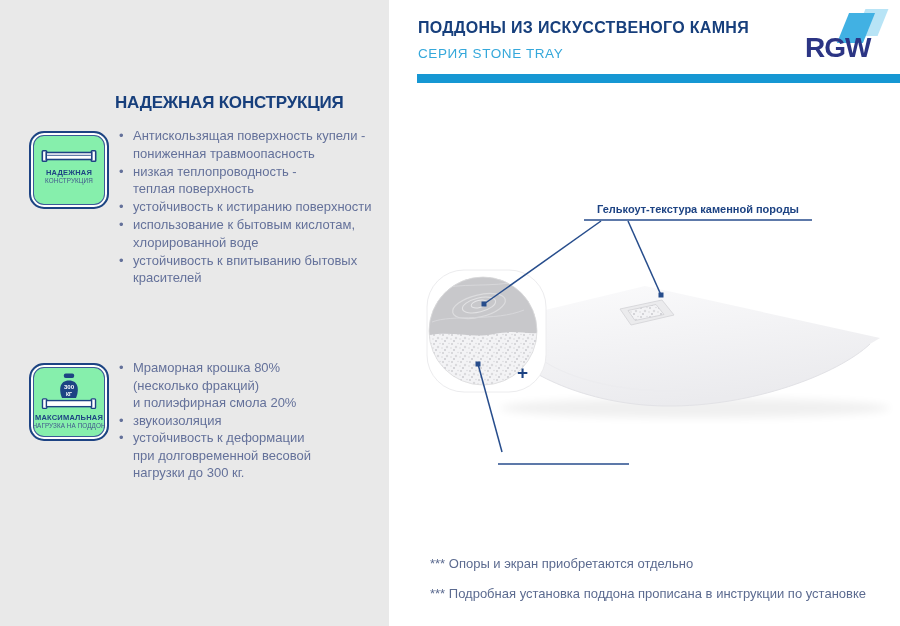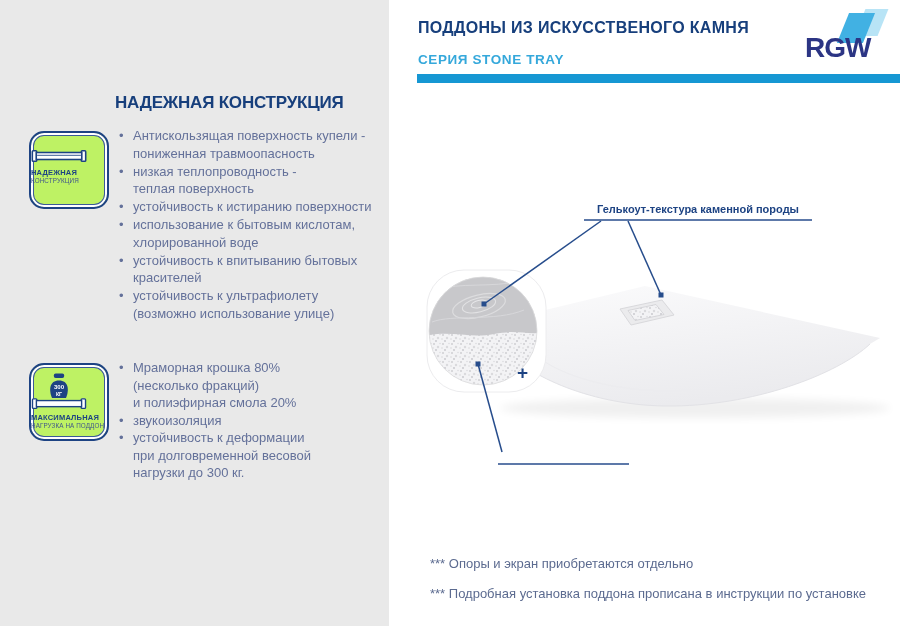--- a/index.html
+++ b/index.html
@@ -2,24 +2,24 @@
 <html><head>
 <meta charset="utf-8">
 <style>
   html,body{margin:0;padding:0;background:#fff;}
   .page{position:relative;width:900px;height:626px;background:#fff;overflow:hidden;
         font-family:"Liberation Sans",sans-serif;}
 
   
   .panel{position:absolute;left:0;top:0;width:389px;height:626px;background:#e9e9e9;}
 
-  .badge{position:absolute;left:29px;width:76px;height:74px;background:#bef264;
+  .badge{position:absolute;left:29px;width:76px;height:74px;background:#86efac;
          border:2px solid #1d4383;border-radius:15px;
          box-shadow:inset 0 0 0 2px #fff, inset 0 0 0 3px #3b5a97;
-         display:flex;flex-direction:column;align-items:flex-start;justify-content:flex-start;}
+         display:flex;flex-direction:column;align-items:center;justify-content:flex-start;}
   .badge-1{top:131px;}
   .badge-2{top:363px;}
   .badge svg{display:block;}
   .badge .g1{margin-top:14px;}
   .badge-2 .g2{margin-top:6px;}
   .badge-l1{font-size:7.5px;font-weight:bold;color:#1d4383;letter-spacing:.2px;margin-top:4px;line-height:8px;}
   .badge-l2{font-size:6.3px;color:#40568c;letter-spacing:.1px;line-height:8px;}
   .badge-2 .badge-l1{margin-top:3px;}
 
   .panel-heading{position:absolute;left:115px;top:93px;margin:0;font-size:17px;font-weight:bold;
@@ -27,21 +27,21 @@
   ul.features{position:absolute;left:119px;margin:0;padding:0;list-style:none;
               color:#64719a;font-size:13px;line-height:17.8px;width:268px;}
   ul.features li{position:relative;padding-left:14px;}
   ul.features li::before{content:"\2022";position:absolute;left:0;top:0;color:#64719a;}
   ul.list-1{top:127px;}
   ul.list-2{top:359px;line-height:17.5px;}
 
   
   .title{position:absolute;left:418px;top:19px;font-size:16px;font-weight:bold;color:#173f7c;
          letter-spacing:.3px;}
-  .subtitle{position:absolute;left:418px;top:52px;font-size:13.5px;color:#35a8db;letter-spacing:.6px;font-weight:bold;}
+  .subtitle{position:absolute;left:418px;top:46px;font-size:13.5px;color:#35a8db;letter-spacing:.6px;}
   .accent-bar{position:absolute;left:417px;top:74px;width:483px;height:9px;background:#1697d3;}
 
   
   .logo{position:absolute;left:805px;top:6px;width:88px;height:56px;}
   .logo .pg-light{position:absolute;left:55px;top:3px;width:23px;height:27px;background:#b8e4f6;
                   transform:skewX(-22deg);z-index:1;}
   .logo .pg-mid{position:absolute;left:38px;top:7px;width:26px;height:30px;background:#41b1e3;
                 transform:skewX(-22deg);z-index:2;}
   .logo .logo-text{position:absolute;left:0;bottom:0;font-size:28px;font-weight:bold;color:#2c3584;
                    letter-spacing:-1px;z-index:3;line-height:28px;}
@@ -103,24 +103,20 @@
     <li>
       <div>устойчивость к истиранию поверхности</div>
     </li>
     <li>
       <div>использование к бытовым кислотам,</div>
       <div>хлорированной воде</div>
     </li>
     <li>
       <div>устойчивость к впитыванию бытовых</div>
       <div>красителей</div>
-    </li>
-    <li>
-      <div>устойчивость к ультрафиолету</div>
-      <div>(возможно использование улице)</div>
     </li>
   </ul>
 
   <ul class="features list-2">
     <li>
       <div>Мраморная крошка 80%</div>
       <div>(несколько фракций)</div>
       <div>и полиэфирная смола 20%</div>
     </li>
     <li>

